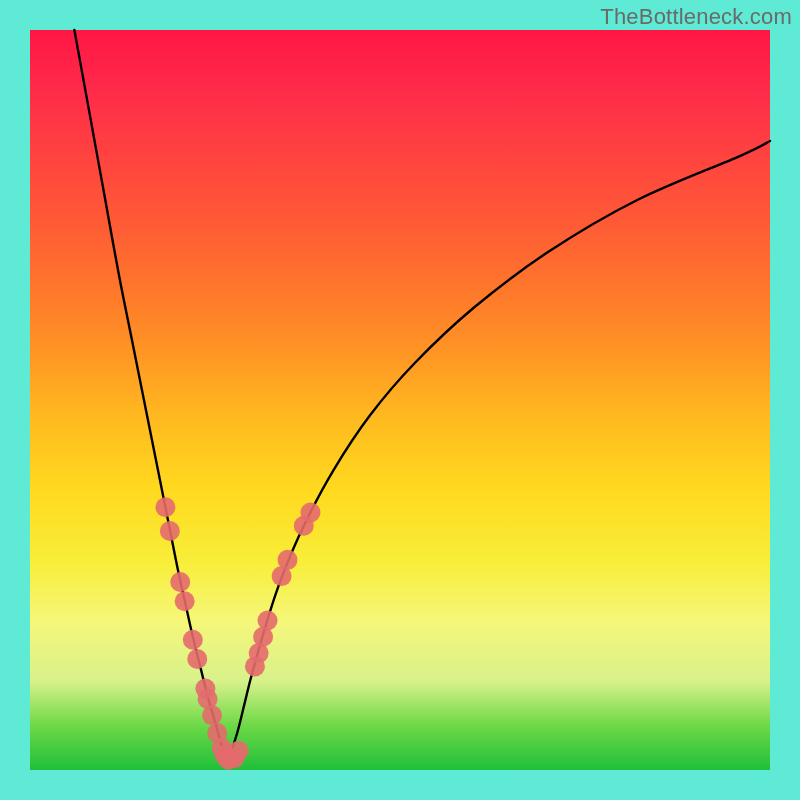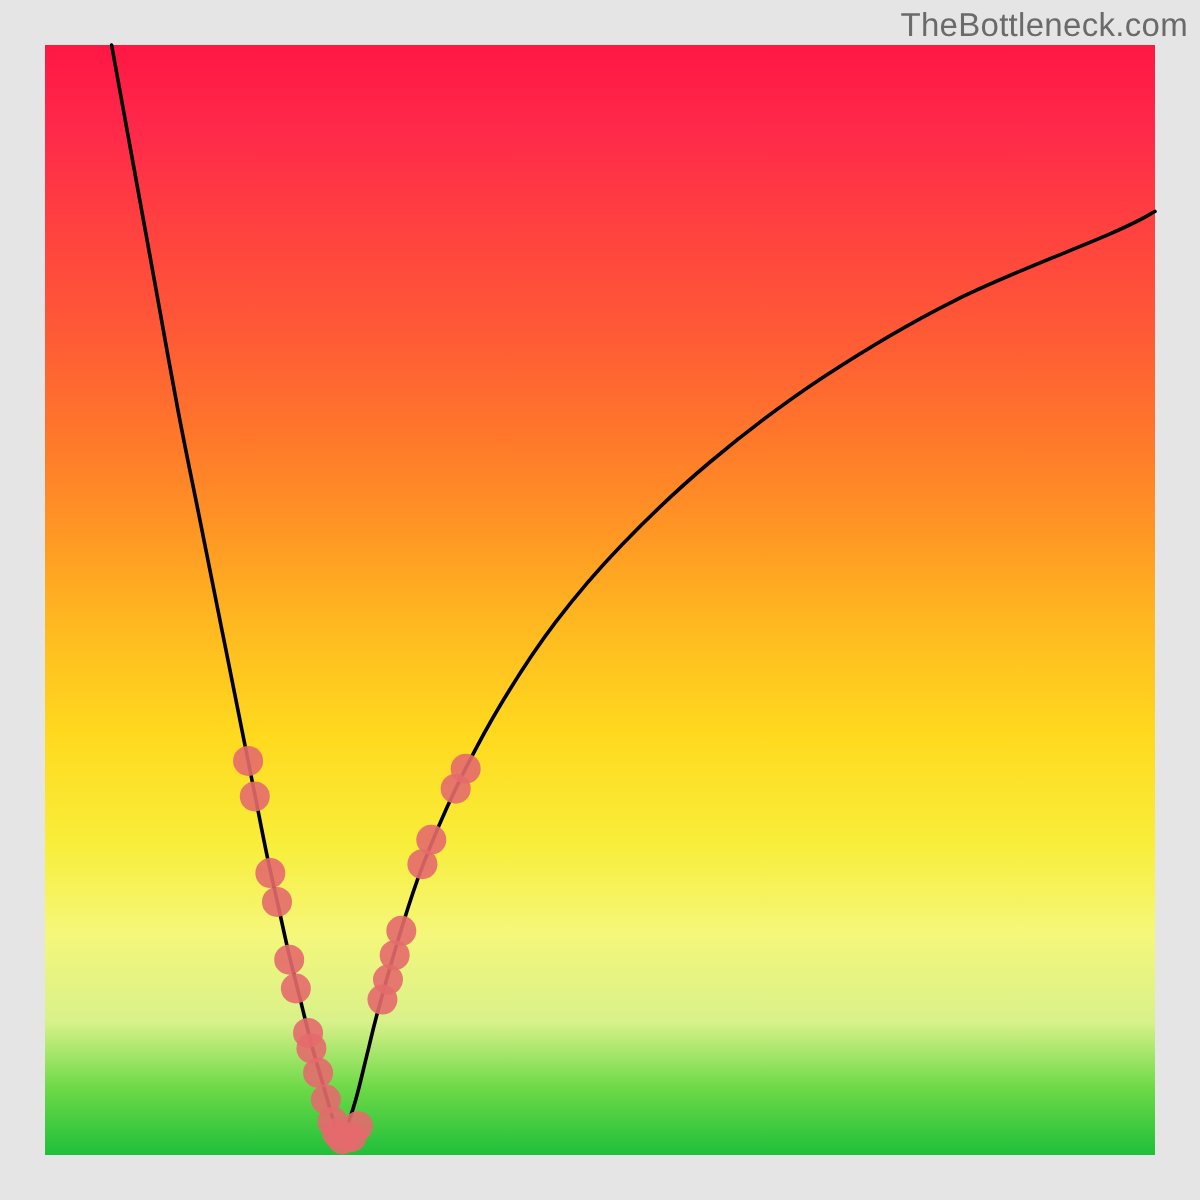--- a/index.html
+++ b/index.html
@@ -8,21 +8,21 @@
     width: 800px;
     height: 800px;
     overflow: hidden;
     background: #000;
     font-family: Arial, Helvetica, sans-serif;
   }
   .frame {
     position: relative;
     width: 800px;
     height: 800px;
-    background: #e5e5e5;
+    background: #5eead4;
   }
   .plot {
     position: absolute;
     left: 30px;
     top: 30px;
     width: 740px;
     height: 740px;
     
     background: linear-gradient(
       to bottom,

